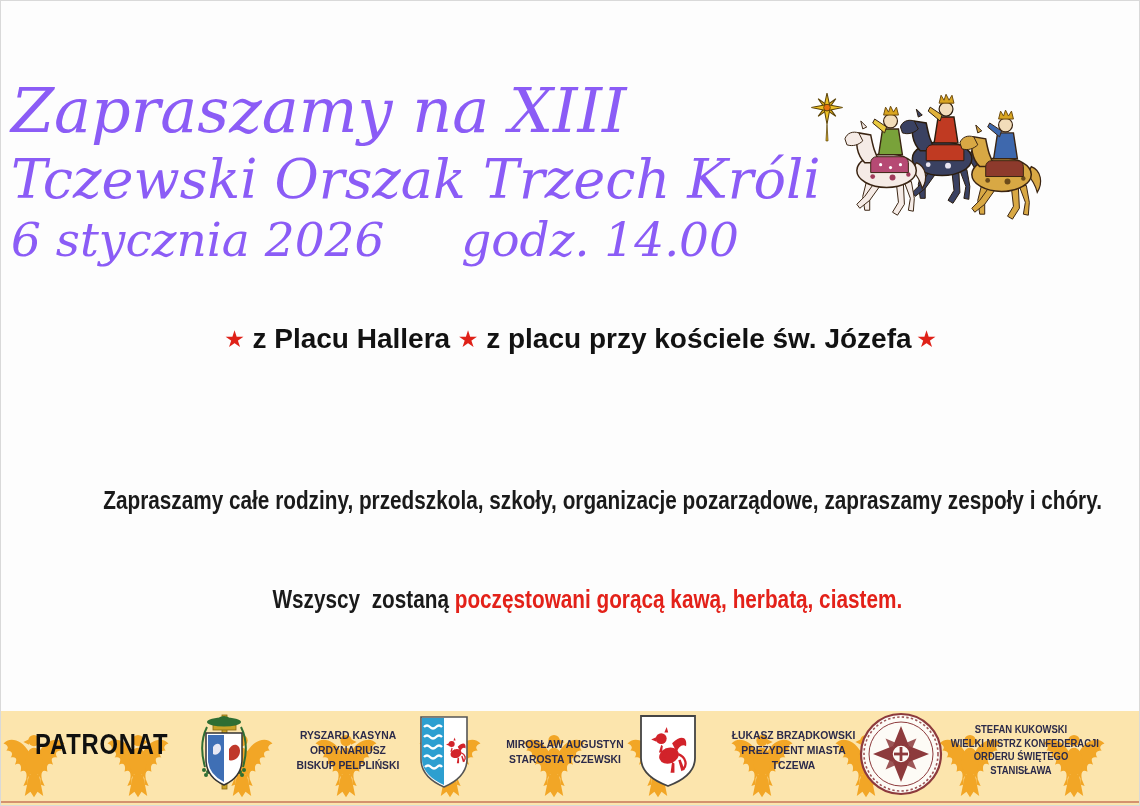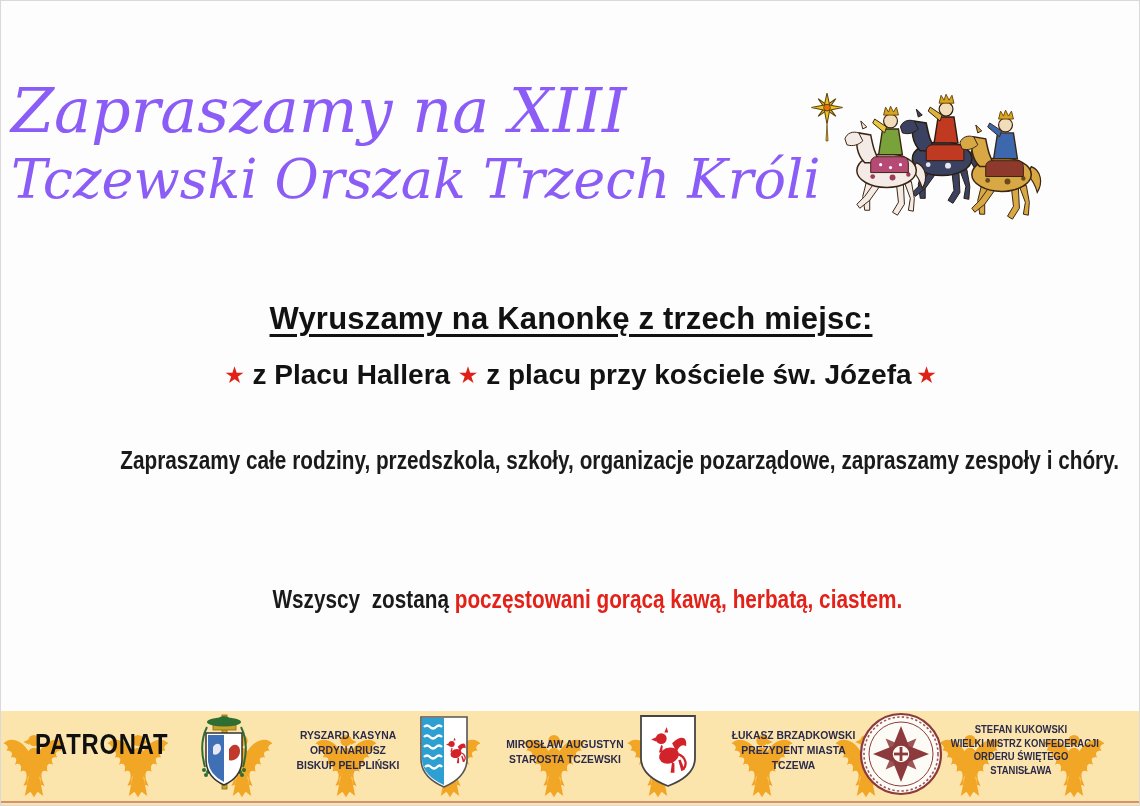--- a/index.html
+++ b/index.html
@@ -26,21 +26,21 @@
   .meeting { position:absolute; top:300px; left:0; width:1140px; text-align:center; color:#121212; }
   .meeting-heading { font-size:31px; font-weight:bold; letter-spacing:0.2px;
     text-decoration:underline; text-decoration-thickness:3px; text-underline-offset:5px; }
   .meeting-lines { margin-top:18px; font-size:28px; font-weight:bold; line-height:39px;padding-left:12px; }
   .star-glyph { color:#df2118; font-size:0.72em; vertical-align:2px; margin:0 9px; }
   .star-tight { margin:0 2px 0 6px; }
   
   .body-par { position:absolute; left:0; width:1140px; text-align:center;
     font-size:25px; font-weight:bold; color:#1a1a1a; white-space:nowrap; }
   .cond { display:inline-block; transform:scaleX(0.83); transform-origin:center; }
-  .p1 { top:445px;padding-left:17px; } .p2 { top:522px; } .p3 { top:584px;margin-left:16px; }
+  .p1 { top:485px; } .p2 { top:522px; } .p3 { top:584px;margin-left:16px; }
   .red-text { color:#e32119; }
   
   .footer { position:absolute; left:0; top:710px; width:1140px; height:96px;
     background:#fce5ad; overflow:hidden; }
   .footer-stripe { position:absolute; left:0; bottom:4px; width:1140px; height:2px;
     background:#d4926f; }
   .eagles { position:absolute; left:0; top:0; width:1140px; height:96px; }
   .eagle { position:absolute; top:14px; width:86px; height:78px; }
   .eagle.flip { transform:scaleX(-1); }
   .patronat { position:absolute; left:34px; top:727px; font-size:29px; font-weight:bold;
@@ -56,20 +56,21 @@
   .pt4 { left:942px; top:722px; width:156px; font-size:10.5px; line-height:13.5px; }
 </style>
 </head>
 <body>
 
 <div class="poster">
 
   <header class="title-block">
     <div class="title-1">Zapraszamy na XIII</div>
     <div class="title-2">Tczewski Orszak Trzech Króli</div>
+    <div class="title-3">6 stycznia 2026    godz. 14.00</div>
   </header>
 
   <div class="beth-star">
     <svg width="36" height="50" viewBox="0 0 34 48">
       <g stroke="#5a4208" stroke-width="1">
         <path d="M17,2 L19,14 L17,26 L15,14 Z" fill="#e8b81e" transform="rotate(45 17 14)"></path>
         <path d="M17,2 L19,14 L17,26 L15,14 Z" fill="#e8b81e" transform="rotate(-45 17 14)"></path>
         <path d="M17,0 L20,14 L17,30 L14,14 Z" fill="#eec226"></path>
         <path d="M2,14 L17,11 L32,14 L17,17 Z" fill="#eec226"></path>
         <path d="M17,30 L18,46 L16,46 Z" fill="#e8b81e" stroke-width="0.7"></path>
@@ -153,23 +154,20 @@
           </g>
         <path d="M44,24 h16 l4,26 h-24 z" fill="#79a23a" stroke="#3a2412" stroke-width="1.4"></path>
         <path d="M46,28 l-12,-10 2,-4 12,8 z" fill="#e8c93e" stroke="#3a2412"></path>
         <circle cx="52" cy="16" r="7" fill="#f2ddba" stroke="#3a2412" stroke-width="1.2"></circle>
         <path d="M45,10 l2,-8 3,5 2,-6 3,6 3,-5 2,8 z" fill="#d9a520" stroke="#6e4c0e" stroke-width="1"></path>
       </g>
     </svg>
   </div>
 
   <section class="meeting">
-    <div>
-      <span class="meeting-heading">Wyruszamy na Kanonkę z trzech miejsc:</span>
-    </div>
     <div class="meeting-lines">
       <div>
         <span class="star-glyph">★</span><span>z Placu Hallera</span><span class="star-glyph">★</span><span>z placu przy kościele św. Józefa</span><span class="star-glyph star-tight">★</span>
       </div>
     </div>
   </section>
 
   <p class="body-par p1"><span class="cond">Zapraszamy całe rodziny, przedszkola, szkoły, organizacje pozarządowe, zapraszamy zespoły i chóry.</span></p>
   <p class="body-par p3"><span class="cond"><span>Wszyscy &nbsp;zostaną</span> <span class="red-text">poczęstowani gorącą kawą, herbatą, ciastem.</span></span></p>
 

